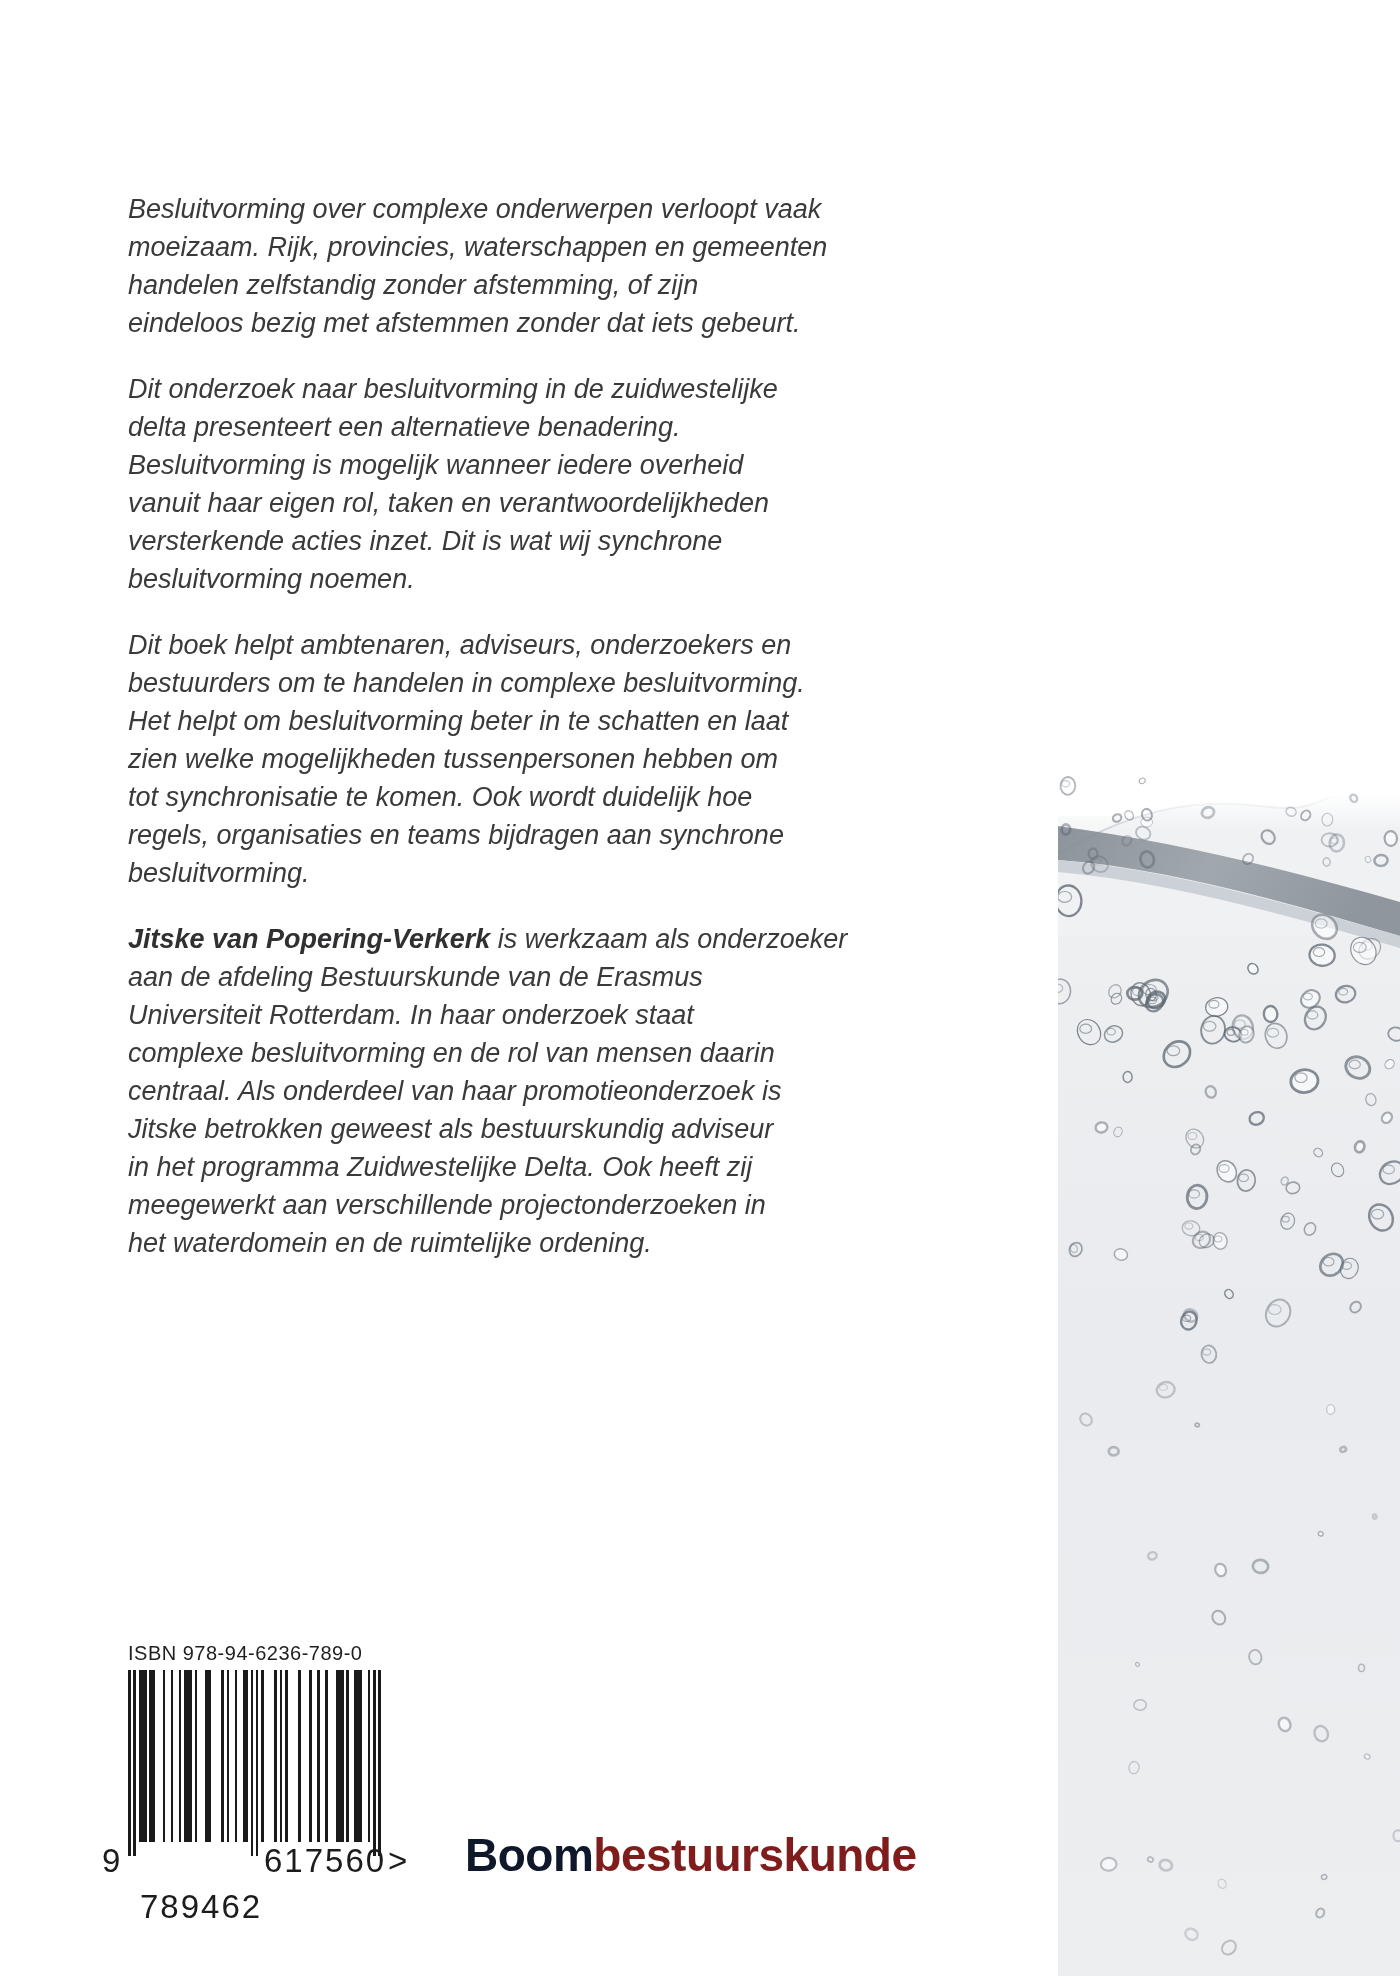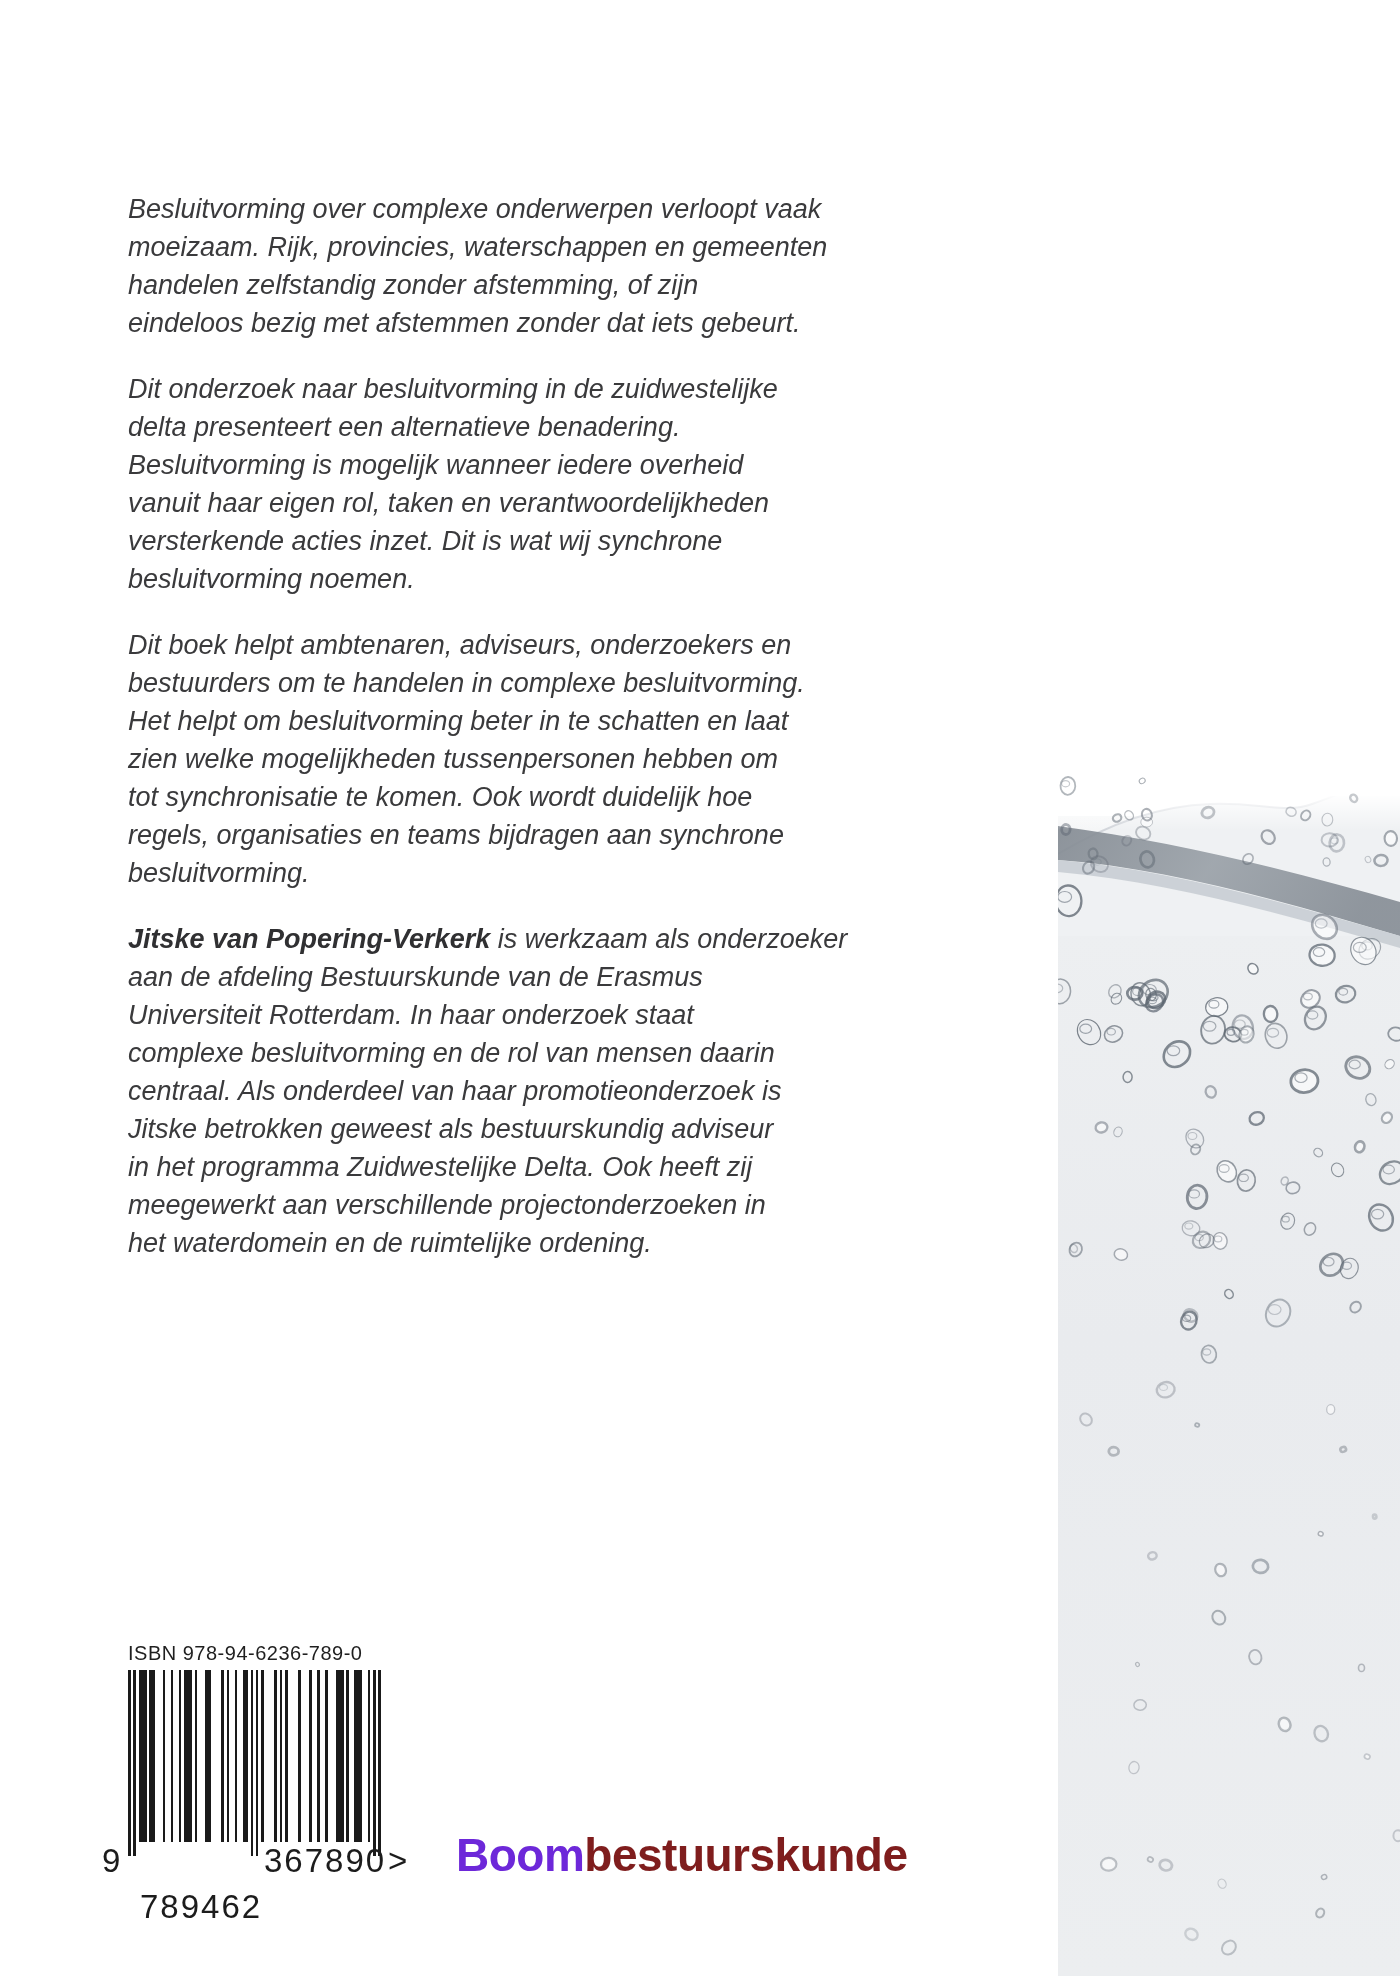--- a/index.html
+++ b/index.html
@@ -113,27 +113,27 @@
         <rect x="207.73" y="0" width="7.99" height="172" fill="#1a1a1a"></rect>
         <rect x="218.38" y="0" width="2.66" height="172" fill="#1a1a1a"></rect>
         <rect x="226.37" y="0" width="7.99" height="172" fill="#1a1a1a"></rect>
         <rect x="239.68" y="0" width="2.66" height="172" fill="#1a1a1a"></rect>
         <rect x="245.01" y="0" width="2.66" height="186" fill="#1a1a1a"></rect>
         <rect x="250.34" y="0" width="2.66" height="186" fill="#1a1a1a"></rect>
       </svg>
     <div class="barcode-digits">
       <span class="bd-first">9</span>
       <span class="bd-g1">789462</span>
-      <span class="bd-g2">367890</span>
+      <span class="bd-g2">617560</span>
       <span class="bd-trailer">&gt;</span>
     </div>
   </div>
 
   <div class="publisher-logo">
-    <span id="logo-black" style="color: #6d28d9;">Boom</span><span id="logo-green" style="color: #7f1d1d;">bestuurskunde</span>
+    <span id="logo-black" style="color: #0f172a; margin-left: 9px;">Boom</span><span id="logo-green" style="color: #7f1d1d;">bestuurskunde</span>
   </div>
 
   <div class="water">
     <svg width="342" height="1210" viewBox="0 0 342 1210">
       <defs>
         <linearGradient id="wbg" x1="0" y1="0" x2="0" y2="1">
           <stop offset="0" stop-color="#f6f7f8"></stop>
           <stop offset="0.10" stop-color="#edeff1"></stop>
           <stop offset="0.45" stop-color="#e9ebee"></stop>
           <stop offset="1" stop-color="#eceef0"></stop>

